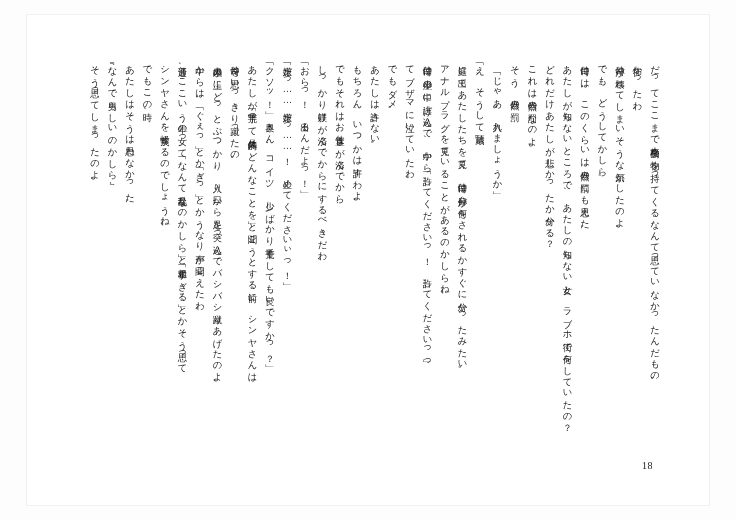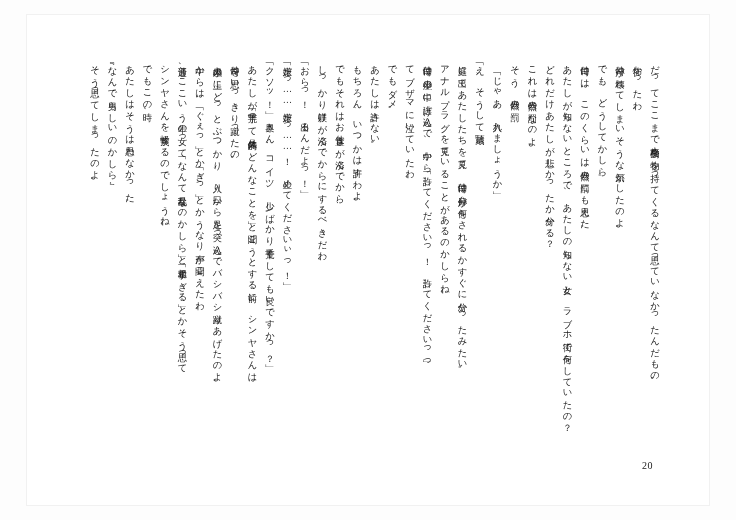--- a/index.html
+++ b/index.html
@@ -102,15 +102,15 @@
       <div class="col">犬小屋の上にどっとぶつかり、入り口から足を突っ込んでバシバシ蹴りあげたのよ。</div>
       <div class="col">中からは、「ぐぇっ」とか「ぎっ」とかうなり声が聞こえたわ。</div>
       <div class="col">普通、ここいう年の女って「なんて乱暴なのかしら」と「粗暴すぎる」とかそう思って</div>
       <div class="col">シンヤさんを軽蔑するのでしょうね。</div>
       <div class="col">でもこの時、</div>
       <div class="col">あたしはそうは思わなかった。</div>
       <div class="col">『なんで男らしいのかしら』</div>
       <div class="col">そう思ってしまったのよ。</div>
     </div>
 
-    <div class="page-number">20</div>
+    <div class="page-number">18</div>
   </div>
 </div>
 
 </body></html>

